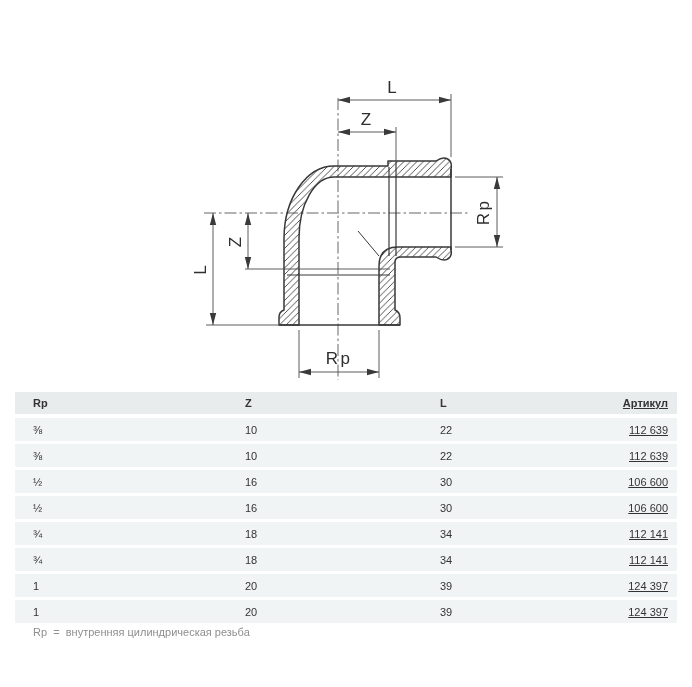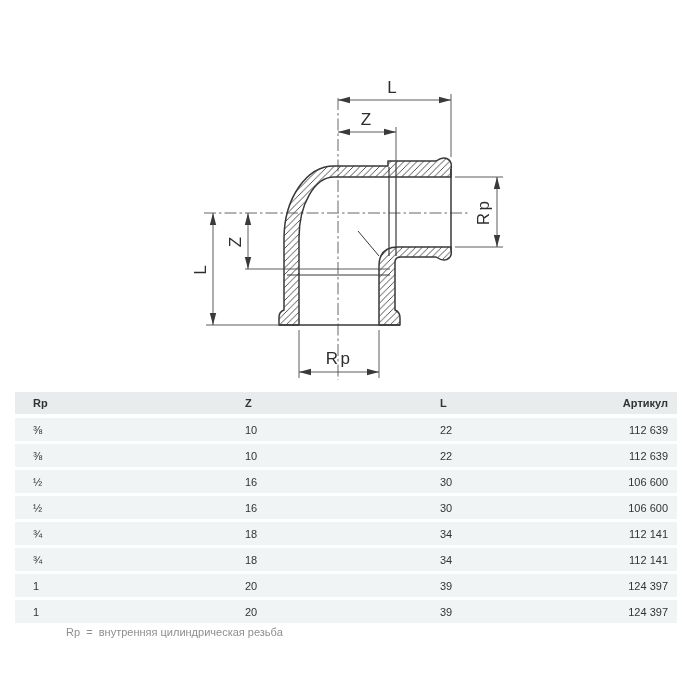--- a/index.html
+++ b/index.html
@@ -16,24 +16,24 @@
   .thead, .trow {
     display:grid;
     grid-template-columns:213px 195px 195px 59px;
     align-items:center;
     font-size:11px;
   }
   .thead { height:22px; background:#e8eced; font-weight:bold; margin-bottom:4px; }
   .trow  { height:23px; background:#f1f4f5; margin-bottom:3px; }
   .cell.c1 { padding-left:18px; }
   .cell.c2, .cell.c3 { padding-left:17px; }
-  .cell.c4 { text-align:right; padding-right:9px; white-space:nowrap; }
+  .cell.c4 { text-align:right; padding-right:9px; white-space:nowrap;text-decoration:underline; }
   .footnote {
     position:absolute; left:33px; top:626px;
-    font-size:11px; color:#8e8e8e; white-space:pre;margin-left:33px;
+    font-size:11px; color:#8e8e8e; white-space:pre;
   }
 </style>
 </head>
 <body>
 
 <svg class="drawing" width="692" height="390" viewBox="0 0 692 390" xmlns="http://www.w3.org/2000/svg">
   <defs>
     <pattern id="hatch" patternUnits="userSpaceOnUse" width="6.5" height="6.5">
       <line x1="0" y1="6.5" x2="6.5" y2="0" stroke="#3f3f3f" stroke-width="0.9"></line>
     </pattern>

